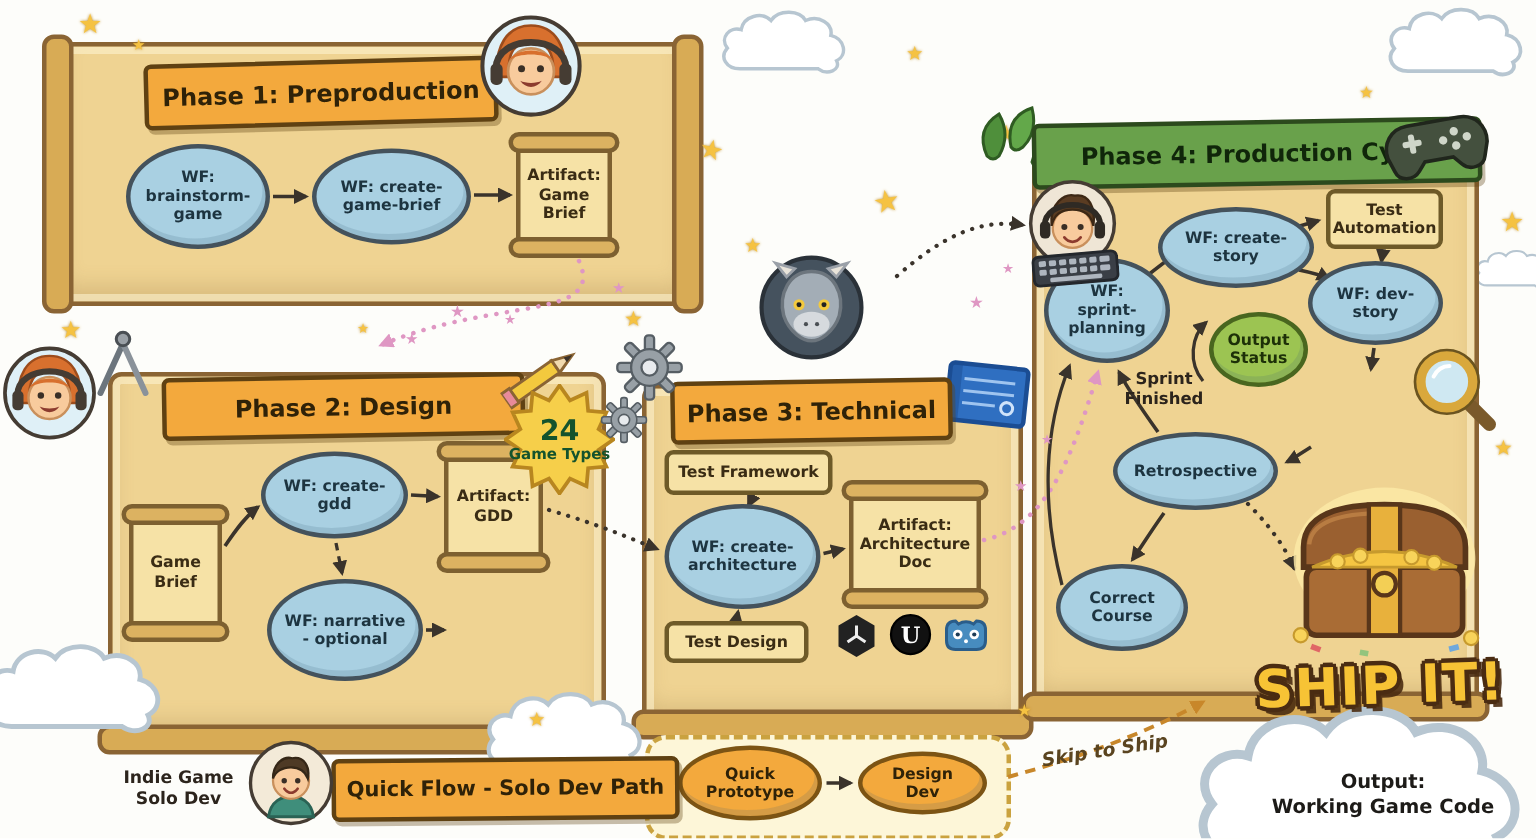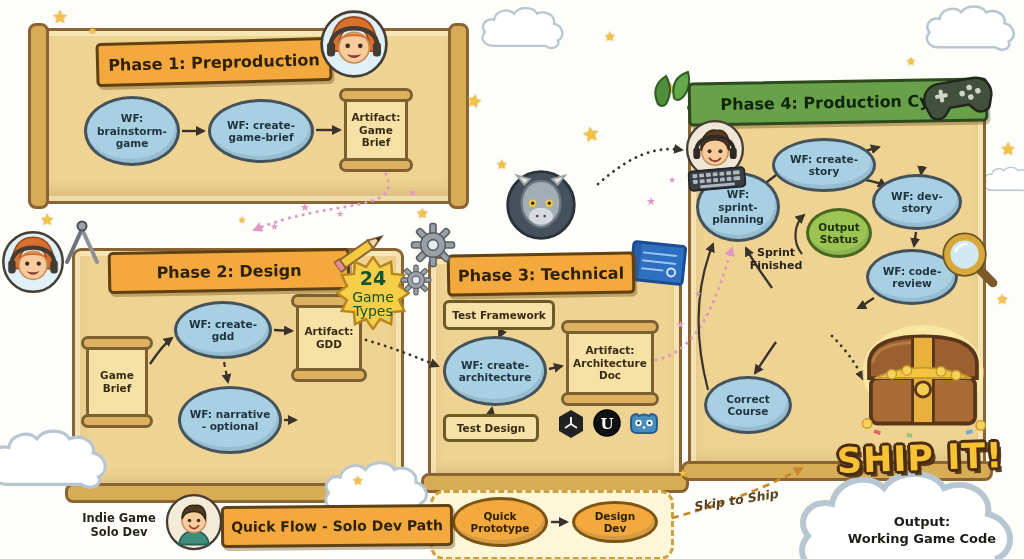--- a/index.html
+++ b/index.html
@@ -34,21 +34,21 @@
   .avatar{position:absolute;z-index:8;}
   .icon{position:absolute;z-index:8;}
   .avatar svg,.icon svg{display:block;width:100%;height:100%;}
   .star{position:absolute;color:#f5c242;text-shadow:0 0 2px #b9871d;z-index:4;line-height:1;}
   .sparkle{position:absolute;color:#df97c3;z-index:5;line-height:1;}
   .cloud{position:absolute;}
   .free-label{position:absolute;font-weight:bold;color:#2c241c;text-align:center;z-index:6;line-height:1.2;}
   .badge{position:absolute;z-index:8;display:flex;align-items:center;justify-content:center;}
   .badge .badge-text{position:absolute;text-align:center;color:#14532d;line-height:1;}
   .badge .badge-num{display:block;font-size:19px;font-weight:bold;}
-  .badge .badge-sub{display:block;font-size:14px;font-weight:normal;margin-top:2px;}
+  .badge .badge-sub{display:block;font-size:10px;font-weight:bold;margin-top:2px;}
   .dashed-box{position:absolute;border:3px dashed #caa23f;border-radius:14px;background:#fdf6d8;z-index:4;}
   .ship-it{position:absolute;font-size:35px;font-weight:bold;color:#f7c335;letter-spacing:1px;text-align:center;
       transform:rotate(-2deg);z-index:9;
       text-shadow:3px 0 0 #4a2c12,-3px 0 0 #4a2c12,0 3px 0 #4a2c12,0 -3px 0 #4a2c12,
                   2px 2px 0 #4a2c12,-2px 2px 0 #4a2c12,2px -2px 0 #4a2c12,-2px -2px 0 #4a2c12,4px 5px 0 rgba(74,44,18,.9);}
   .output-text{position:absolute;font-size:13px;font-weight:bold;color:#1d1b18;text-align:center;
       white-space:pre-line;z-index:9;line-height:1.25;margin-left:12px;}
   .skip-label{position:absolute;font-size:12.5px;font-weight:bold;font-style:italic;color:#5a4420;
       transform:rotate(-9deg);z-index:7;}
   .arrow-layer{position:absolute;left:0;top:0;width:1024px;height:559px;z-index:5;pointer-events:none;}
@@ -347,34 +347,37 @@
           <rect x="33" y="10" width="5" height="4" rx="1"></rect>
           <rect x="40" y="10" width="5" height="4" rx="1"></rect>
           <rect x="47" y="10" width="7" height="4" rx="1"></rect>
         <rect x="12" y="16" width="36" height="3" rx="1"></rect>
       </g>
     </svg>
   </div>
   <div class="wf" style="left:772px;top:138px;width:104px;height:54px;">
     <span>WF: create-story</span>
   </div>
+  <div class="rect-node" style="left:884px;top:126px;width:78px;height:40px;">
+    <span>Test Automation</span>
+  </div>
   <div class="wf" style="left:872px;top:174px;width:90px;height:56px;">
     <span>WF: dev-story</span>
   </div>
   <div class="wf" style="left:696px;top:172px;width:84px;height:70px;">
     <span>WF: sprint-planning</span>
   </div>
   <div class="wf green" style="left:806px;top:208px;width:66px;height:50px;">
     <span>Output Status</span>
   </div>
-  <div class="wf" style="left:866px;top:249px;width:92px;height:56px;">
-    <span>WF: code-review</span>
-  </div>
   <div class="free-label" style="left:740px;top:246px;width:72px;font-size:11px;">
     <span>Sprint Finished</span>
+  </div>
+  <div class="wf" style="left:742px;top:288px;width:110px;height:52px;">
+    <span>Retrospective</span>
   </div>
   <div class="wf" style="left:704px;top:376px;width:88px;height:58px;">
     <span>Correct Course</span>
   </div>
   <div class="icon" style="left:938px;top:228px;width:62px;height:62px;">
     <svg viewBox="0 0 70 70">
       <line x1="46" y1="46" x2="62" y2="62" stroke="#7a5a2b" stroke-width="10" stroke-linecap="round"></line>
       <circle cx="30" cy="30" r="20" fill="#cfe8f2" stroke="#d9a83c" stroke-width="8"></circle>
       <circle cx="30" cy="30" r="24" fill="none" stroke="#6b5420" stroke-width="2"></circle>
       <path d="M20 26 Q24 18 32 18" stroke="#ffffff" stroke-width="3" fill="none" stroke-linecap="round"></path>

